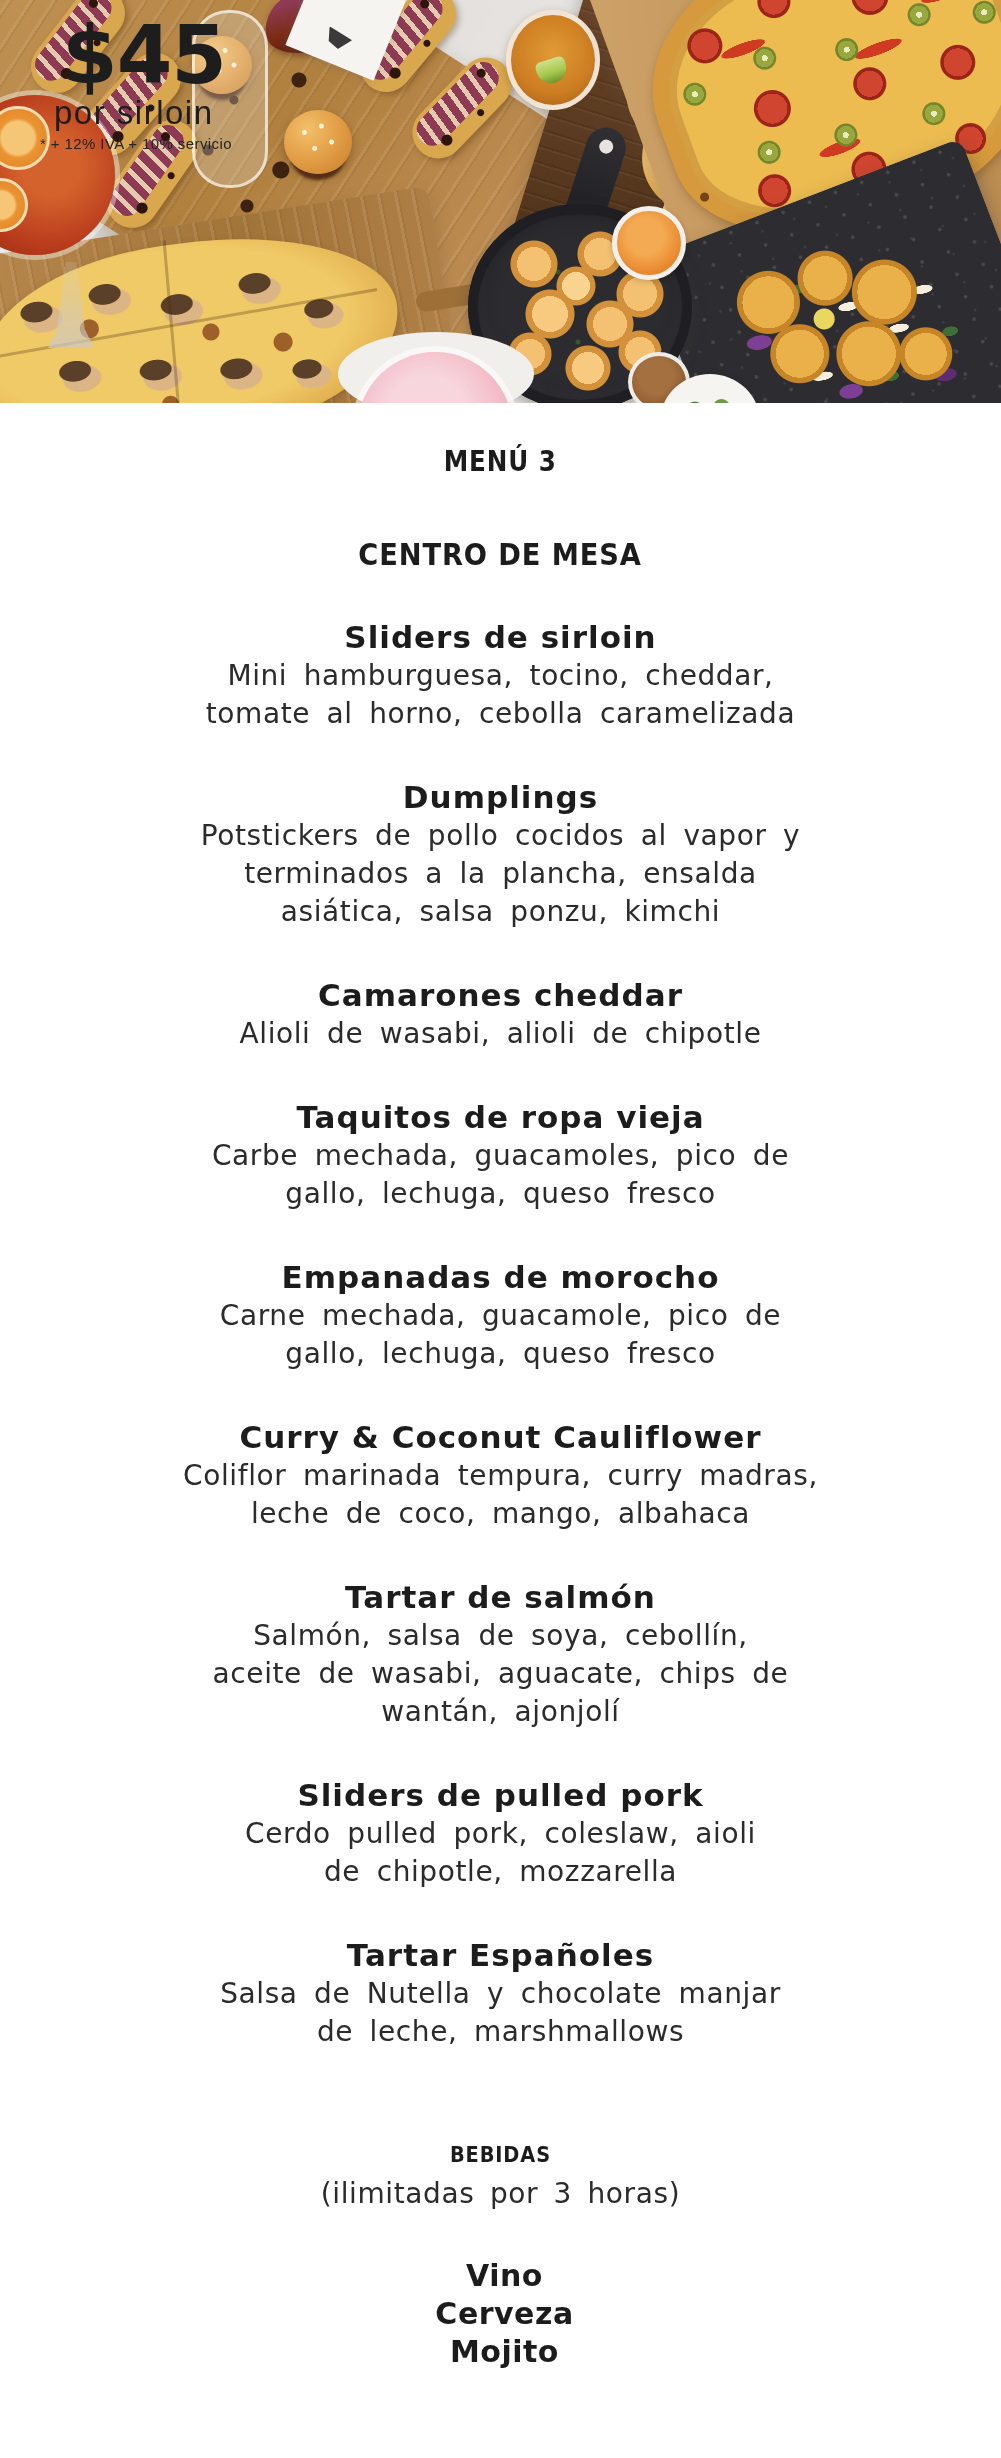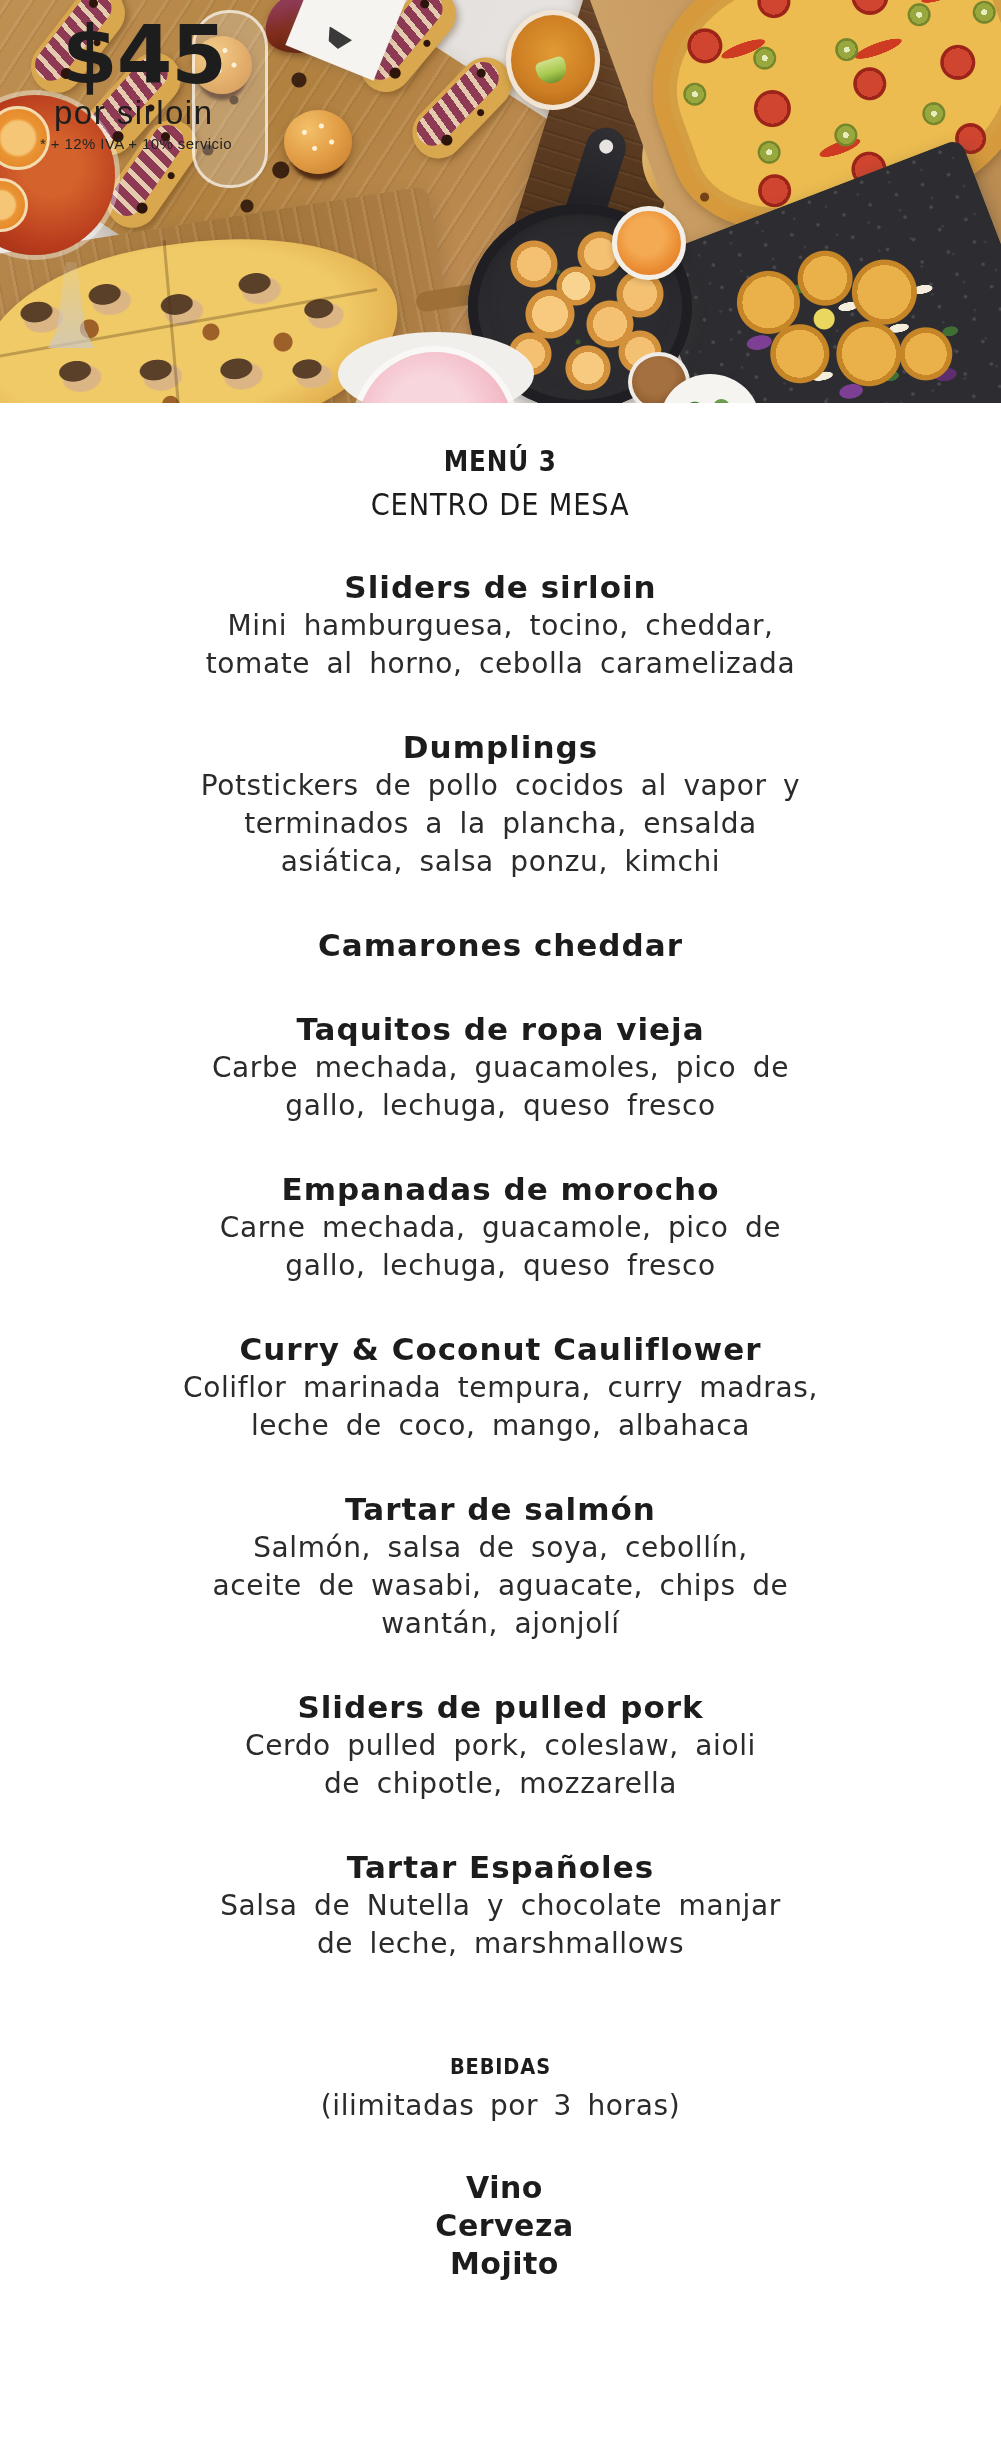--- a/index.html
+++ b/index.html
@@ -275,21 +275,21 @@
     font-family:"Liberation Sans", sans-serif; }
   .price-num { font-size:80px; line-height:76px; font-weight:700; letter-spacing:-1px; margin-left:22px;
     font-family:"DejaVu Sans", sans-serif; }
   .price-per { font-size:33px; line-height:34px; font-weight:400; letter-spacing:1.5px; margin:2px 0 0 14px; }
   .price-note { font-size:15px; line-height:18px; font-weight:400; letter-spacing:.4px; margin-top:5px; color:#242424; }
 
   
   .menu { position:absolute; left:0; top:403px; width:1001px; text-align:center; }
   .cond { display:inline-block; transform:scaleX(.88); transform-origin:center; white-space:nowrap; }
   .menu-title { margin-top:34px; font-size:28px; line-height:49px; font-weight:700; letter-spacing:1px; color:#1c1c1c; }
-  .menu-section { font-size:31px; line-height:37px; font-weight:400; letter-spacing:1px; color:#1c1c1c; }
+  .menu-section { margin-top:50px; font-size:31px; line-height:37px; font-weight:700; letter-spacing:1px; color:#1c1c1c; }
   .item { margin-top:44px; }
   .item-name { font-size:31px; line-height:40px; font-weight:700; letter-spacing:1px; color:#1c1c1c; }
   .item-desc { font-size:28px; line-height:38px; font-weight:400; letter-spacing:.6px; word-spacing:7px;
     color:#2b2b2b; white-space:pre-line; }
   .drinks-block { margin-top:84px; }
   .drinks-title { font-size:22px; line-height:40px; font-weight:700; letter-spacing:1px; color:#1c1c1c; }
   .drinks-note { font-size:28px; line-height:38px; font-weight:400; letter-spacing:.6px; word-spacing:6px; color:#2b2b2b; }
   .drinks-list { margin-top:44px; }
   .drink { font-size:30px; line-height:38px; font-weight:700; letter-spacing:.5px; color:#1c1c1c;padding-left:8px; }
 </style>
@@ -356,20 +356,21 @@
 tomate al horno, cebolla caramelizada</div>
     </div>
     <div class="item">
       <div class="item-name">Dumplings</div>
       <div class="item-desc">Potstickers de pollo cocidos al vapor y
 terminados a la plancha, ensalda
 asiática, salsa ponzu, kimchi</div>
     </div>
     <div class="item">
       <div class="item-name">Camarones cheddar</div>
+      <div class="item-desc">Alioli de wasabi, alioli de chipotle</div>
     </div>
     <div class="item">
       <div class="item-name">Taquitos de ropa vieja</div>
       <div class="item-desc">Carbe mechada, guacamoles, pico de
 gallo, lechuga, queso fresco</div>
     </div>
     <div class="item">
       <div class="item-name">Empanadas de morocho</div>
       <div class="item-desc">Carne mechada, guacamole, pico de
 gallo, lechuga, queso fresco</div>

